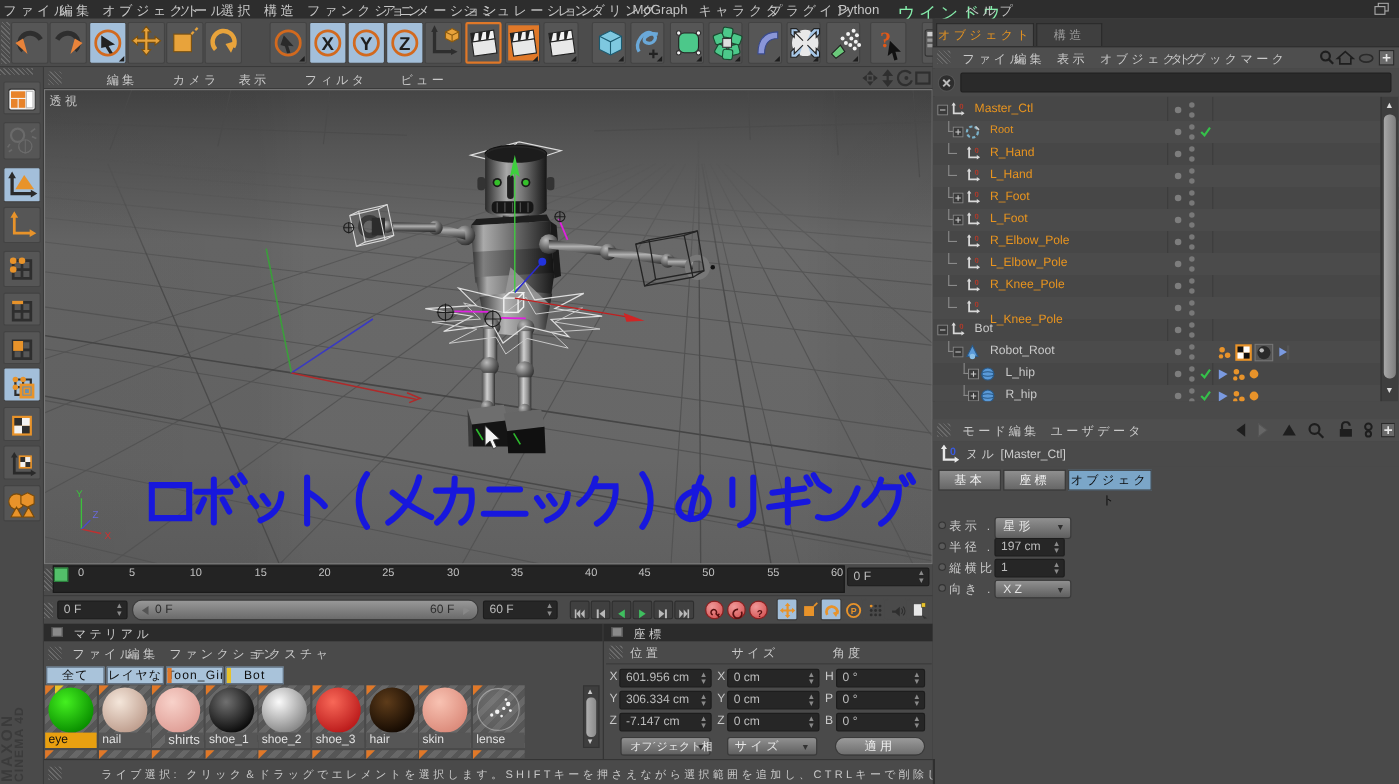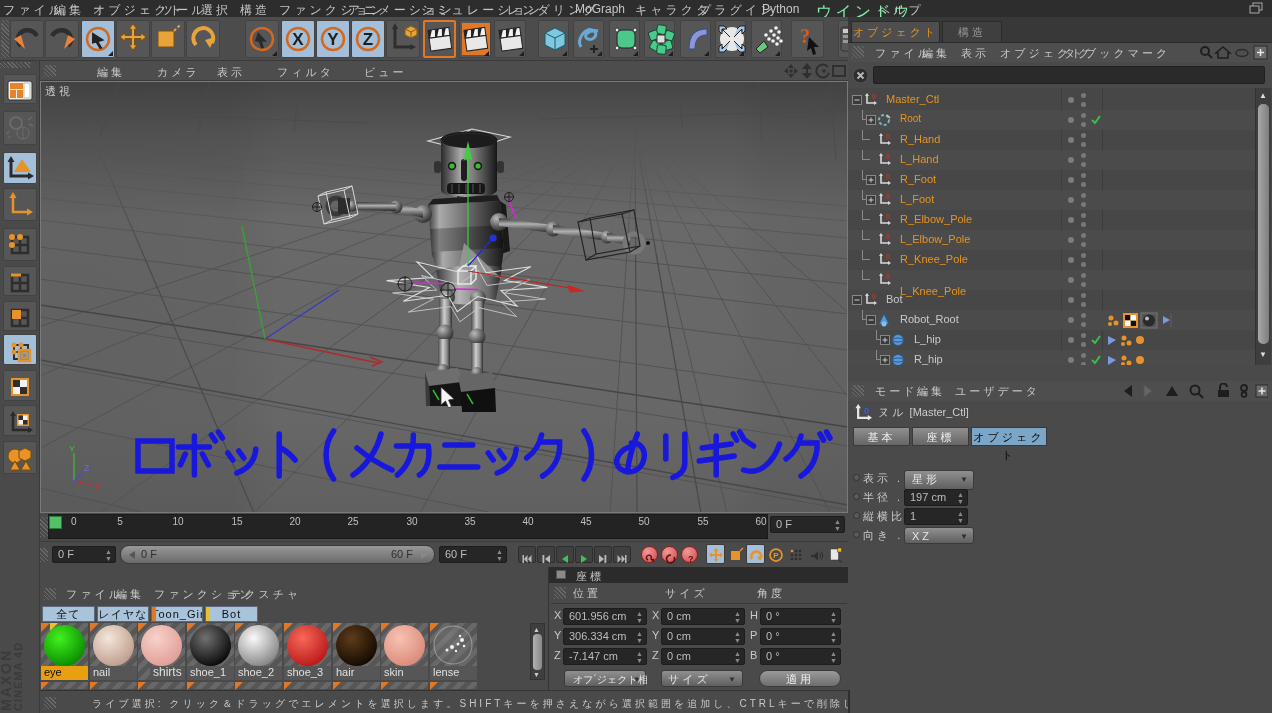--- a/index.html
+++ b/index.html
@@ -581,21 +581,21 @@
     <div class="abs" style="left:8px;top:1px;width:720px;height:25px;background:#232323;border:1px solid #1a1a1a">
       <div class="abs" style="left:0px;top:1px;width:13px;height:13px;background:#53c06a;border:1px solid #2a7a3a"></div>
       <div class="abs" style="left:22.0px;top:1px;font-size:10px;color:#c0c0c0">0</div>
       <div class="abs" style="left:56px;top:1px;width:30px;text-align:center;font-size:10px;color:#c0c0c0">5</div>
       <div class="abs" style="left:114px;top:1px;width:30px;text-align:center;font-size:10px;color:#c0c0c0">10</div>
       <div class="abs" style="left:173px;top:1px;width:30px;text-align:center;font-size:10px;color:#c0c0c0">15</div>
       <div class="abs" style="left:231px;top:1px;width:30px;text-align:center;font-size:10px;color:#c0c0c0">20</div>
       <div class="abs" style="left:289px;top:1px;width:30px;text-align:center;font-size:10px;color:#c0c0c0">25</div>
       <div class="abs" style="left:348px;top:1px;width:30px;text-align:center;font-size:10px;color:#c0c0c0">30</div>
       <div class="abs" style="left:406px;top:1px;width:30px;text-align:center;font-size:10px;color:#c0c0c0">35</div>
-      <div class="abs" style="left:464px;top:1px;width:30px;text-align:center;font-size:10px;color:#c0c0c0">40</div>
+      <div class="abs" style="left:464px;top:1px;width:30px;text-align:right;font-size:10px;color:#c0c0c0">40</div>
       <div class="abs" style="left:522px;top:1px;width:30px;text-align:center;font-size:10px;color:#c0c0c0">45</div>
       <div class="abs" style="left:580px;top:1px;width:30px;text-align:center;font-size:10px;color:#c0c0c0">50</div>
       <div class="abs" style="left:639px;top:1px;width:30px;text-align:center;font-size:10px;color:#c0c0c0">55</div>
       <div class="abs" style="left:697px;top:1px;width:30px;text-align:center;font-size:10px;color:#c0c0c0">60</div>
     </div>
     <div class="field" style="left:730px;top:3px;width:75px;height:17px">0 F<span class="spin" style="top:1px">▲<br>▼</span></div>
   </div>
 <div class="abs" style="left:40px;top:541px;width:808px;height:26px;background:#4a4a4a;border-top:1px solid #3c3c3c">
     <div class="abs grip" style="left:0px;top:6px;width:8px;height:14px"></div>
     <div class="field" style="left:12px;top:4px;width:64px;height:17px">0 F<span class="spin" style="top:1px">▲<br>▼</span></div>
@@ -671,20 +671,24 @@
         <path d="M6 20 L12 20 L20 27 L20 9 L12 16 L6 16 Z" fill="#2e2e2e"></path>
         <path d="M23 12 a7 7 0 0 1 0 10 M26 9 a11 11 0 0 1 0 16" stroke="#2e2e2e" stroke-width="2" fill="none"></path>
       </svg></div>
     <div class="abs" style="left:786px;top:2px;width:19px;height:20px;background:#4a4a4a;border:1px solid #4a4a4a;border-radius:2px;padding:2px 1px"><svg width="16" height="16" viewBox="0 0 32 32">
         <rect x="5" y="4" width="16" height="22" fill="#e8e8e8" stroke="#333"></rect>
         <rect x="19" y="2" width="8" height="8" fill="#e8c22a" stroke="#333"></rect>
         <path d="M20 24 L30 30 L24 31 Z" fill="#333"></path>
       </svg></div>
   </div>
 <div class="abs" style="left:40px;top:567px;width:508px;height:123px;background:#4a4a4a">
+    <div class="abs" style="left:0px;top:0px;width:508px;height:16px;background:#2b2b2b">
+      <div class="abs" style="left:7px;top:3px;width:10px;height:9px;background:#8a8a8a;border:1px solid #555"></div>
+      <div class="abs txt jp" style="left:27px;top:2px">マテリアル</div>
+    </div>
     <div class="abs grip" style="left:4px;top:21px;width:12px;height:12px"></div>
     <div class="abs txt jp" style="left:26px;top:20px">ファイル</div>
     <div class="abs txt jp" style="left:76px;top:20px">編集</div>
     <div class="abs txt jp" style="left:114px;top:20px">ファンクション</div>
     <div class="abs txt jp" style="left:190px;top:20px">テクスチャ</div>
     <div class="abs" style="left:2px;top:39px;width:53px;height:16px;background:#a9c3da;border:1px solid #5a6a7a;color:#101010;font-size:11px;text-align:center;line-height:15px;overflow:hidden"><span class="jp" style="letter-spacing:1px">全て</span></div>
     <div class="abs" style="left:57px;top:39px;width:52px;height:16px;background:#a9c3da;border:1px solid #5a6a7a;color:#101010;font-size:11px;text-align:center;line-height:15px;overflow:hidden"><span class="jp" style="letter-spacing:1px">レイヤなし</span></div>
     <div class="abs" style="left:111px;top:39px;width:52px;height:16px;background:#a9c3da;border:1px solid #5a6a7a;color:#101010;font-size:11px;text-align:center;line-height:15px;overflow:hidden"><div class="abs" style="left:0;top:0;width:4px;height:15px;background:#e07828"></div><span class="jp" style="letter-spacing:1px">Toon_Girl</span></div>
     <div class="abs" style="left:165px;top:39px;width:53px;height:16px;background:#a9c3da;border:1px solid #5a6a7a;color:#101010;font-size:11px;text-align:center;line-height:15px;overflow:hidden"><div class="abs" style="left:0;top:0;width:4px;height:15px;background:#e8c22a"></div><span class="jp" style="letter-spacing:1px">Bot</span></div>
     <div class="abs" style="left:1px;top:56px;width:47px;height:57px;background:repeating-linear-gradient(135deg,#686868 0 5px,#565656 5px 10px);overflow:hidden">

